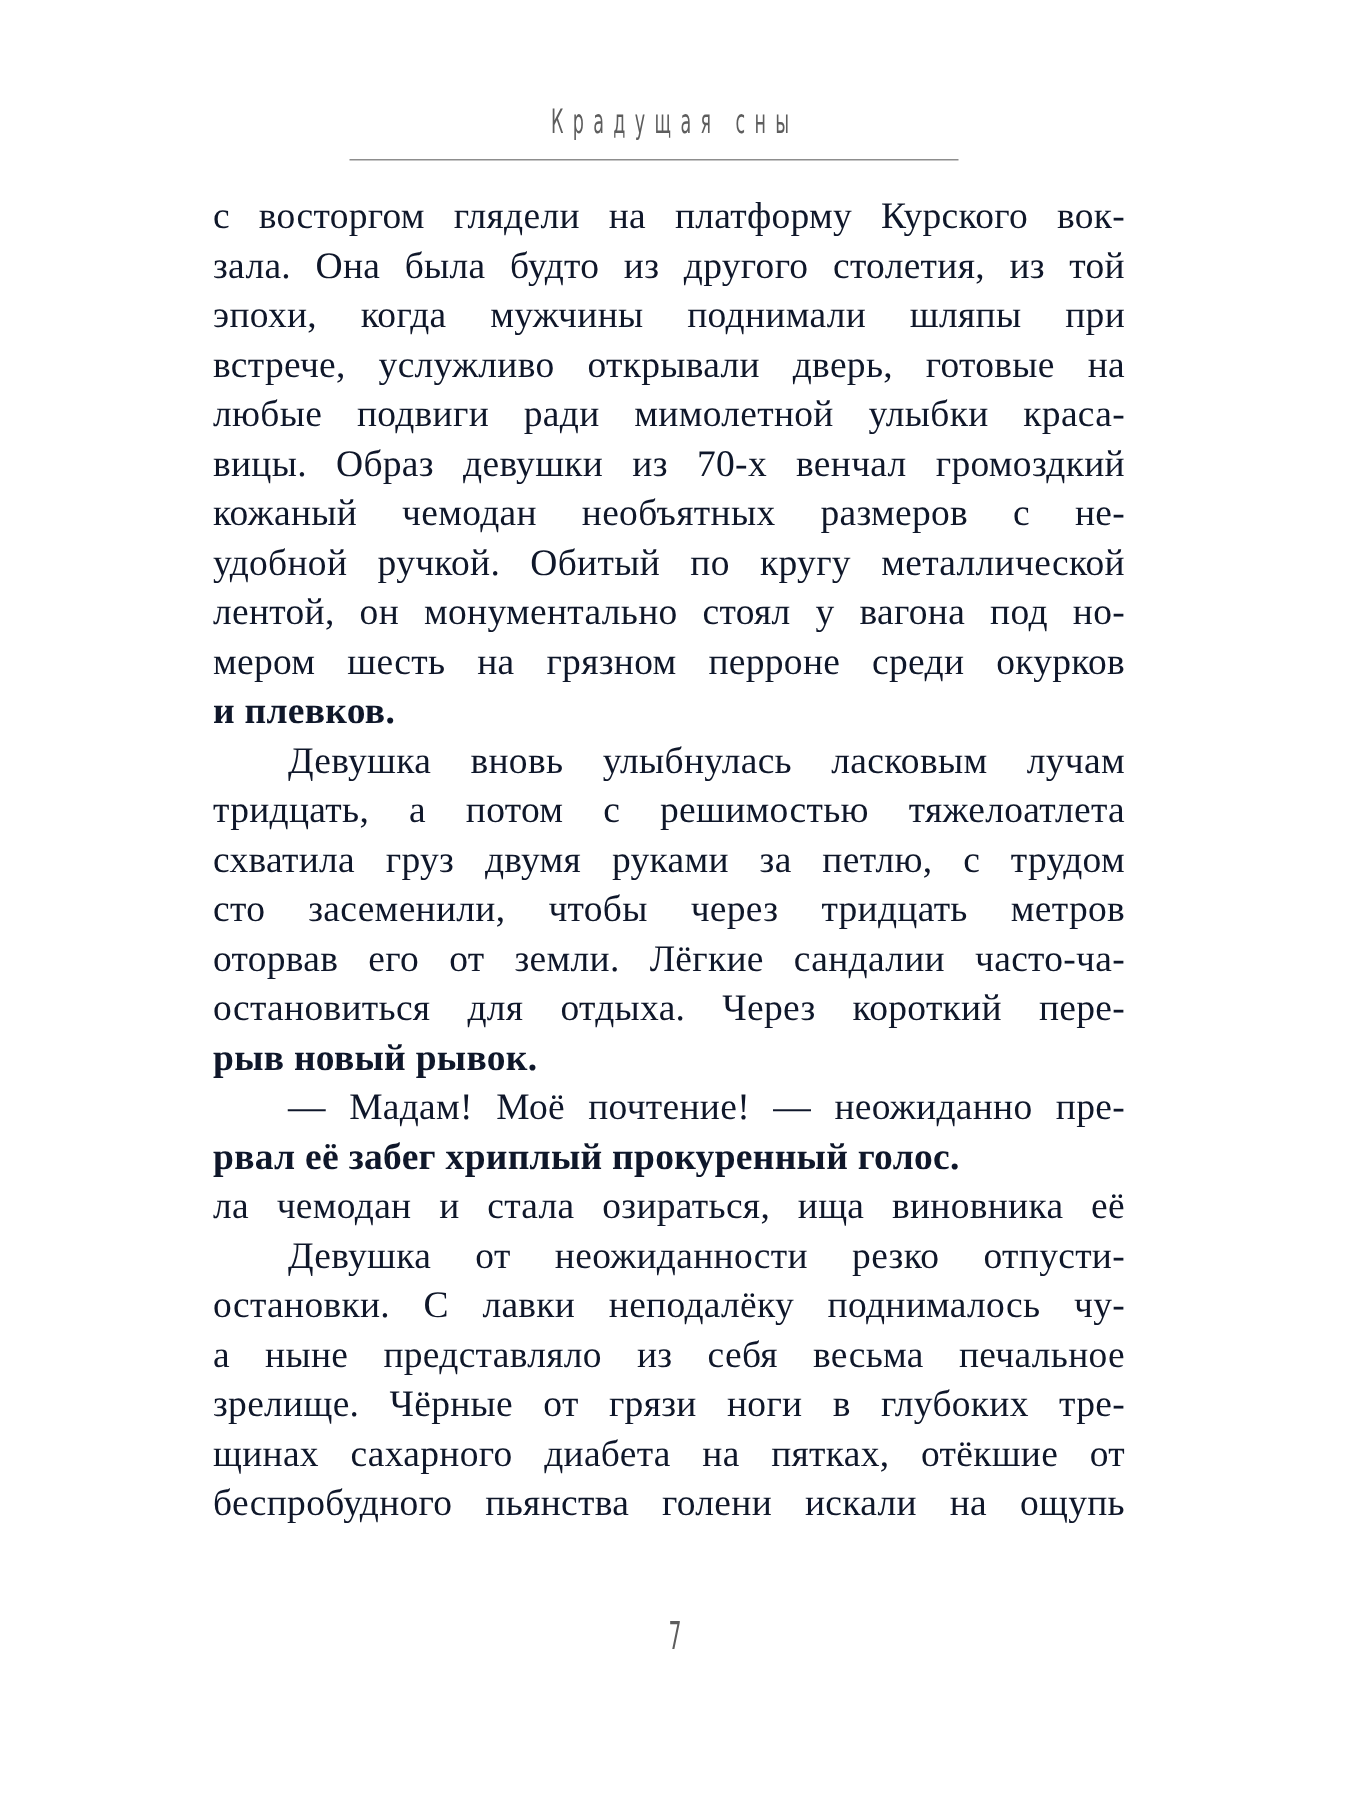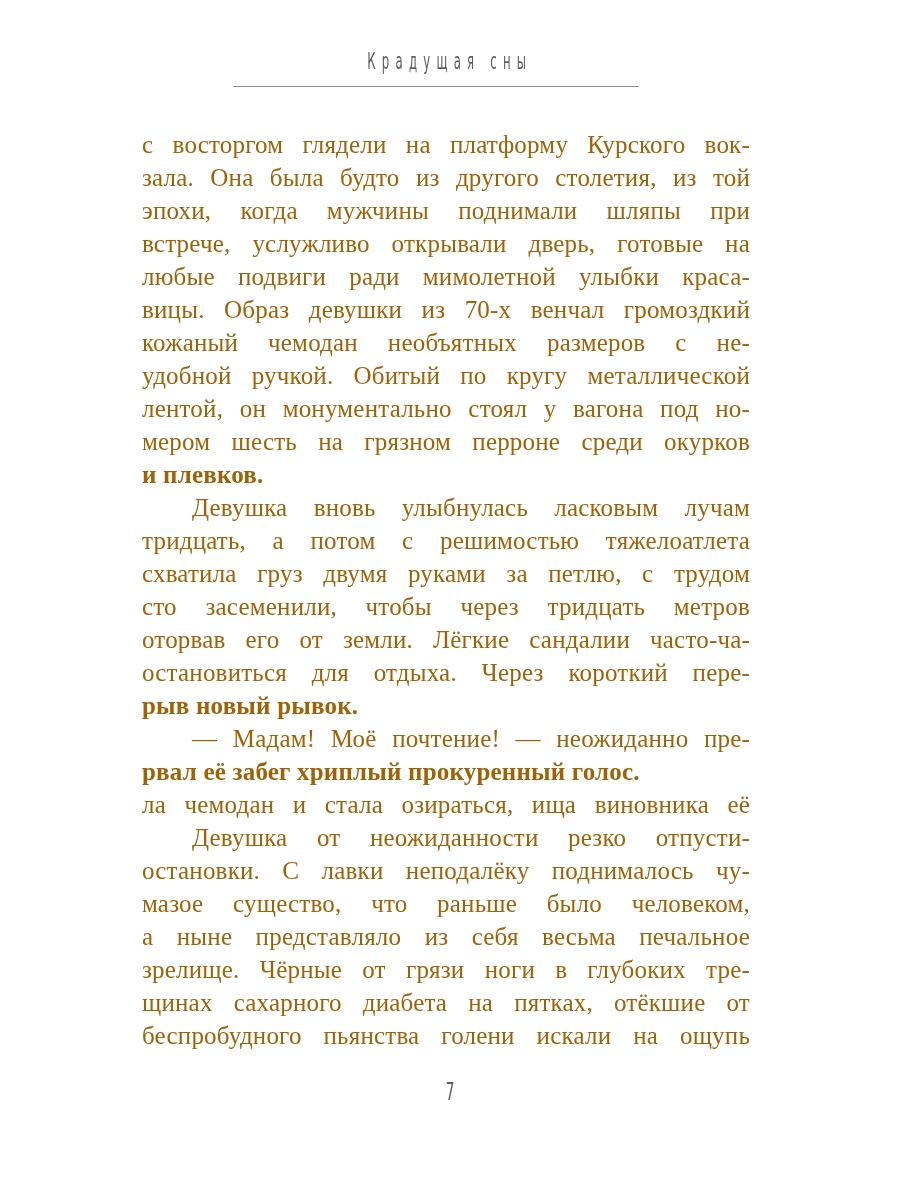--- a/index.html
+++ b/index.html
@@ -10,21 +10,21 @@
     width: 900px;
     height: 1200px;
     background: #ffffff;
     font-family: "Liberation Serif", serif;
     overflow: hidden;
   }
 
   
   .running-head {
     position: absolute;
-    top: 52px;
+    top: 72px;
     left: 0;
     width: 100%;
     text-align: center;
   }
   .rh-text {
     display: inline-block;
     font-family: "DejaVu Sans", sans-serif;
     font-size: 15px;
     font-weight: 400;
     letter-spacing: 8px;
@@ -46,21 +46,21 @@
   .text-block {
     position: absolute;
     left: 142px;
     top: 128px;
     width: 608px;
   }
   .line {
     font-size: 25px;
     line-height: 33px;
     height: 33px;
-    color: #a16207;
+    color: #0f172a;
     text-align: justify;
     text-align-last: justify;
     overflow: hidden;
     letter-spacing: 0.2px;
   }
   .line.final {
     text-align: left;
     text-align-last: left;
     font-weight: bold;
   }
@@ -112,21 +112,20 @@
       <div class="line">схватила груз двумя руками за петлю, с трудом</div>
       <div class="line">сто засеменили, чтобы через тридцать метров</div>
       <div class="line">оторвав его от земли. Лёгкие сандалии часто-ча-</div>
       <div class="line">остановиться для отдыха. Через короткий пере-</div>
       <div class="line final">рыв новый рывок.</div>
       <div class="line indented">— Мадам! Моё почтение! — неожиданно пре-</div>
       <div class="line final">рвал её забег хриплый прокуренный голос.</div>
       <div class="line">ла чемодан и стала озираться, ища виновника её</div>
       <div class="line indented">Девушка от неожиданности резко отпусти-</div>
       <div class="line">остановки. С лавки неподалёку поднималось чу-</div>
-      <div class="line">мазое существо, что раньше было человеком,</div>
       <div class="line">а ныне представляло из себя весьма печальное</div>
       <div class="line">зрелище. Чёрные от грязи ноги в глубоких тре-</div>
       <div class="line">щинах сахарного диабета на пятках, отёкшие от</div>
       <div class="line">беспробудного пьянства голени искали на ощупь</div>
     </div>
 
   <div class="folio-wrap">
     <span class="folio">7</span>
   </div>
 

